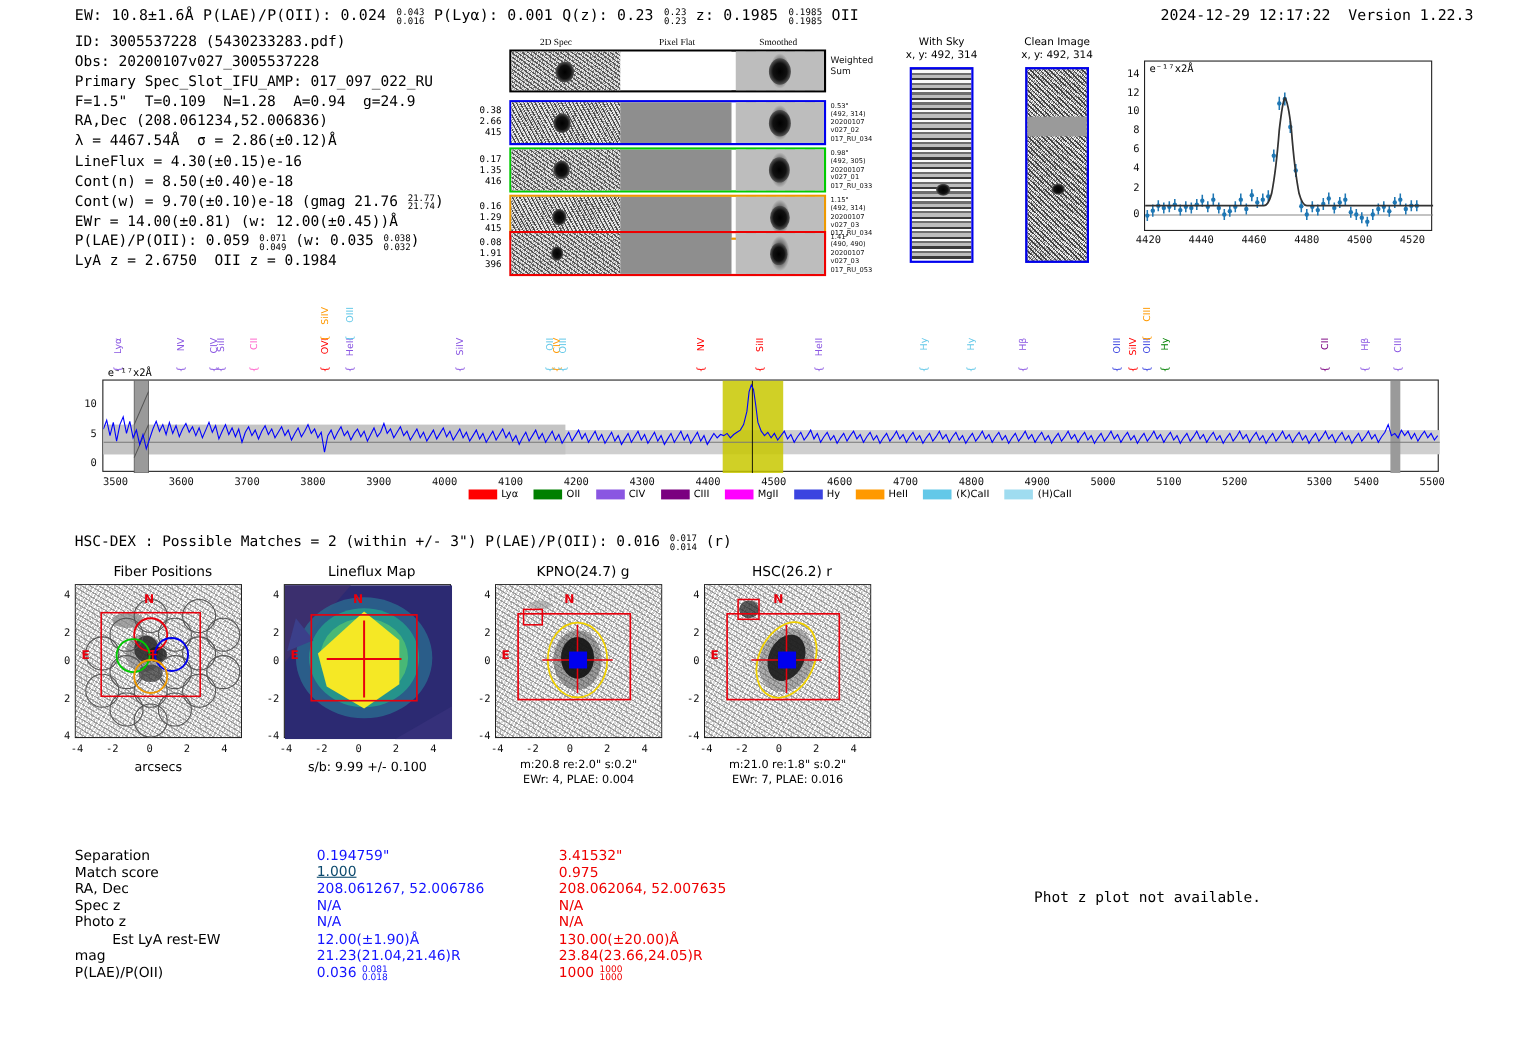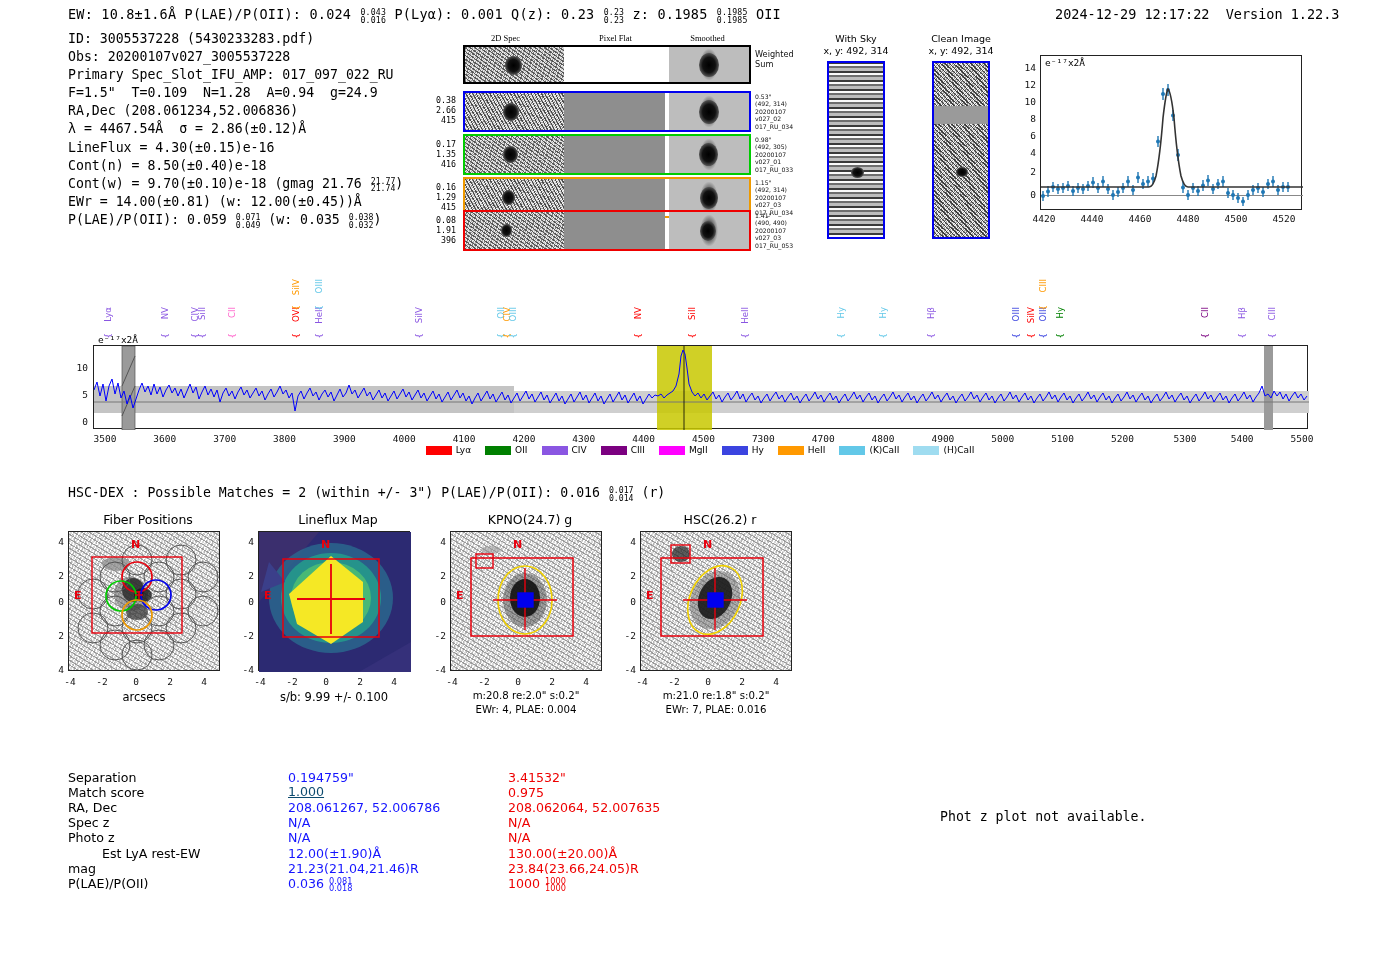--- a/index.html
+++ b/index.html
@@ -104,20 +104,21 @@
   <div class="ln">Obs: 20200107v027_3005537228</div>
   <div class="ln">Primary Spec_Slot_IFU_AMP: 017_097_022_RU</div>
   <div class="ln">F=1.5"  T=0.109  N=1.28  A=0.94  g=24.9</div>
   <div class="ln">RA,Dec (208.061234,52.006836)</div>
   <div class="ln">λ = 4467.54Å  σ = 2.86(±0.12)Å</div>
   <div class="ln">LineFlux = 4.30(±0.15)e-16</div>
   <div class="ln">Cont(n) = 8.50(±0.40)e-18</div>
   <div class="ln"><span>Cont(w) = 9.70(±0.10)e-18 (gmag 21.76 </span><sub class="fr"><span>21.77</span><span>21.74</span></sub><span>)</span></div>
   <div class="ln">EWr = 14.00(±0.81) (w: 12.00(±0.45))Å</div>
   <div class="ln"><span>P(LAE)/P(OII): 0.059 </span><sub class="fr"><span>0.071</span><span>0.049</span></sub><span> (w: 0.035 </span><sub class="fr"><span>0.038</span><span>0.032</span></sub><span>)</span></div>
+  <div class="ln">LyA z = 2.6750  OII z = 0.1984</div>
 </div>
 
 <div class="abs sans" style="left:463px;top:33px;width:85px;">
     <div class="pn-title">2D Spec</div>
   </div>
 <div class="abs sans" style="left:573px;top:33px;width:85px;">
     <div class="pn-title">Pixel Flat</div>
   </div>
 <div class="abs sans" style="left:665px;top:33px;width:85px;">
     <div class="pn-title">Smoothed</div>
@@ -441,28 +442,28 @@
     <div class="abs mono tick" style="left: 51.8227px; top: 0px; width: 40px; text-align: center;">3600</div>
     <div class="abs mono tick" style="left: 111.675px; top: 0px; width: 40px; text-align: center;">3700</div>
     <div class="abs mono tick" style="left: 171.527px; top: 0px; width: 40px; text-align: center;">3800</div>
     <div class="abs mono tick" style="left: 231.379px; top: 0px; width: 40px; text-align: center;">3900</div>
     <div class="abs mono tick" style="left: 291.232px; top: 0px; width: 40px; text-align: center;">4000</div>
     <div class="abs mono tick" style="left: 351.084px; top: 0px; width: 40px; text-align: center;">4100</div>
     <div class="abs mono tick" style="left: 410.936px; top: 0px; width: 40px; text-align: center;">4200</div>
     <div class="abs mono tick" style="left: 470.788px; top: 0px; width: 40px; text-align: center;">4300</div>
     <div class="abs mono tick" style="left: 530.64px; top: 0px; width: 40px; text-align: center;">4400</div>
     <div class="abs mono tick" style="left: 590.493px; top: 0px; width: 40px; text-align: center;">4500</div>
-    <div class="abs mono tick" style="left: 650.345px; top: 0px; width: 40px; text-align: center;">7300</div>
+    <div class="abs mono tick" style="left: 650.345px; top: 0px; width: 40px; text-align: center;">4600</div>
     <div class="abs mono tick" style="left: 710.197px; top: 0px; width: 40px; text-align: center;">4700</div>
     <div class="abs mono tick" style="left: 770.049px; top: 0px; width: 40px; text-align: center;">4800</div>
     <div class="abs mono tick" style="left: 829.901px; top: 0px; width: 40px; text-align: center;">4900</div>
     <div class="abs mono tick" style="left: 889.754px; top: 0px; width: 40px; text-align: center;">5000</div>
     <div class="abs mono tick" style="left: 949.606px; top: 0px; width: 40px; text-align: center;">5100</div>
     <div class="abs mono tick" style="left: 1009.46px; top: 0px; width: 40px; text-align: center;">5200</div>
-    <div class="abs mono tick" style="left: 1072px; top: 0px; width: 40px; text-align: center;">5300</div>
+    <div class="abs mono tick" style="left: 1095px; top: 0px; width: 40px; ">5300</div>
     <div class="abs mono tick" style="left: 1129.16px; top: 0px; width: 40px; text-align: center;">5400</div>
     <div class="abs mono tick" style="left: 1189.01px; top: 0px; width: 40px; text-align: center;">5500</div>
   </div>
 
 <div class="abs" id="speclegend"><span class="li"><span class="legbox" style="background: rgb(255, 0, 0);"></span><span>Lyα</span></span><span class="li"><span class="legbox" style="background: rgb(0, 128, 0);"></span><span>OII</span></span><span class="li"><span class="legbox" style="background: rgb(138, 86, 226);"></span><span>CIV</span></span><span class="li"><span class="legbox" style="background: rgb(123, 0, 128);"></span><span>CIII</span></span><span class="li"><span class="legbox" style="background: rgb(255, 0, 255);"></span><span>MgII</span></span><span class="li"><span class="legbox" style="background: rgb(59, 68, 224);"></span><span>Hy</span></span><span class="li"><span class="legbox" style="background: rgb(255, 153, 0);"></span><span>HeII</span></span><span class="li"><span class="legbox" style="background: rgb(99, 200, 232);"></span><span>(K)CaII</span></span><span class="li"><span class="legbox" style="background: rgb(159, 220, 240);"></span><span>(H)CaII</span></span></div>
 
 <div class="abs mono nowrap" style="left:68px;top:485px;font-size:13.2px;">
   <span>HSC-DEX : Possible Matches = 2 (within +/- 3")  P(LAE)/P(OII): 0.016 </span><sub class="fr"><span>0.017</span><span>0.014</span></sub><span> (r)</span>
 </div>
 

